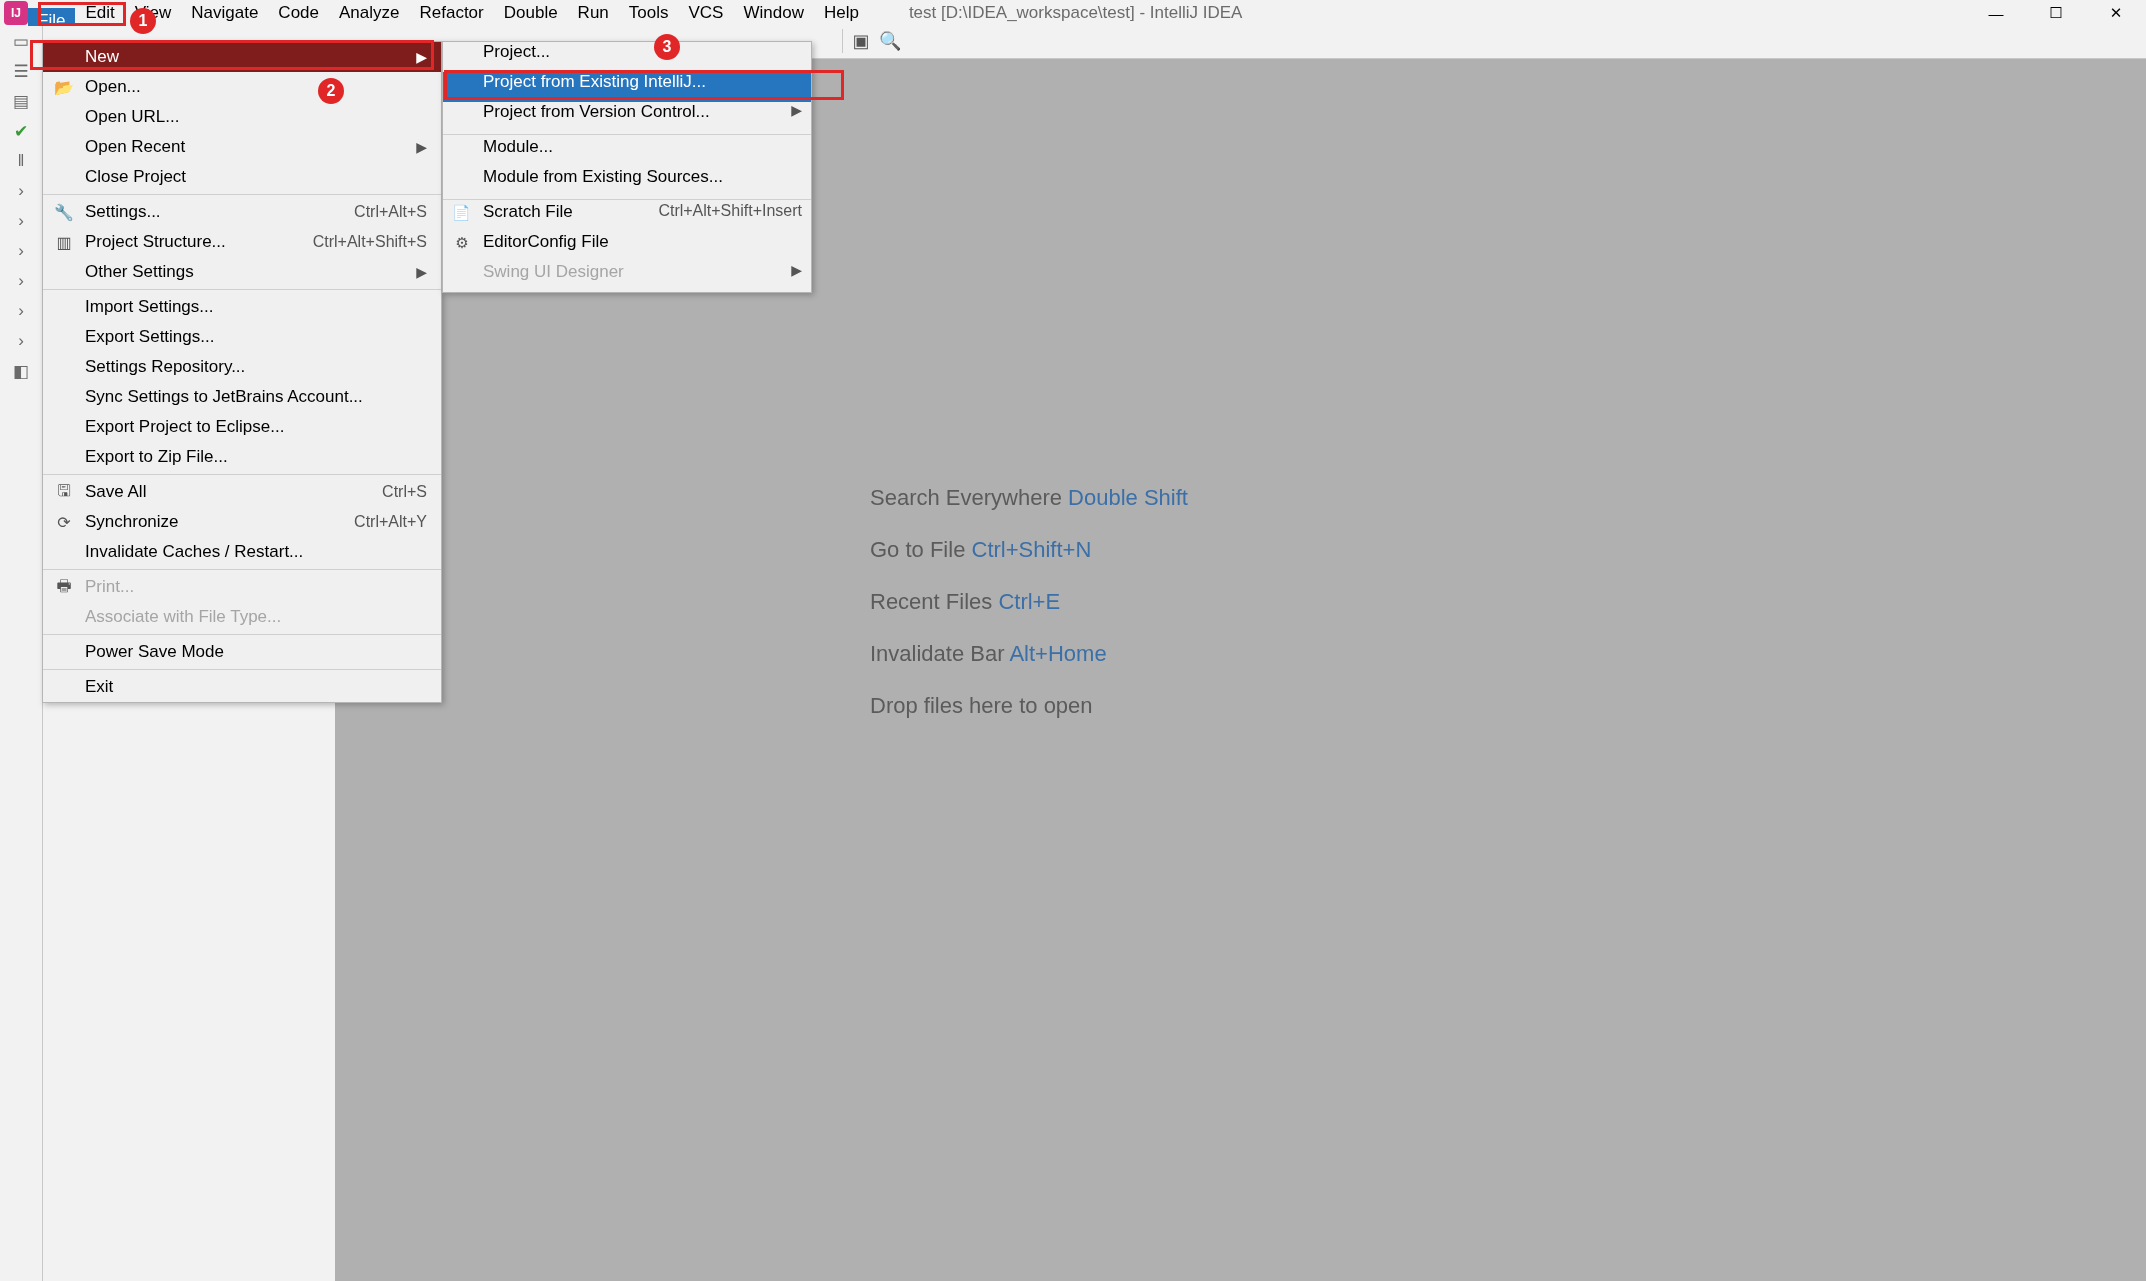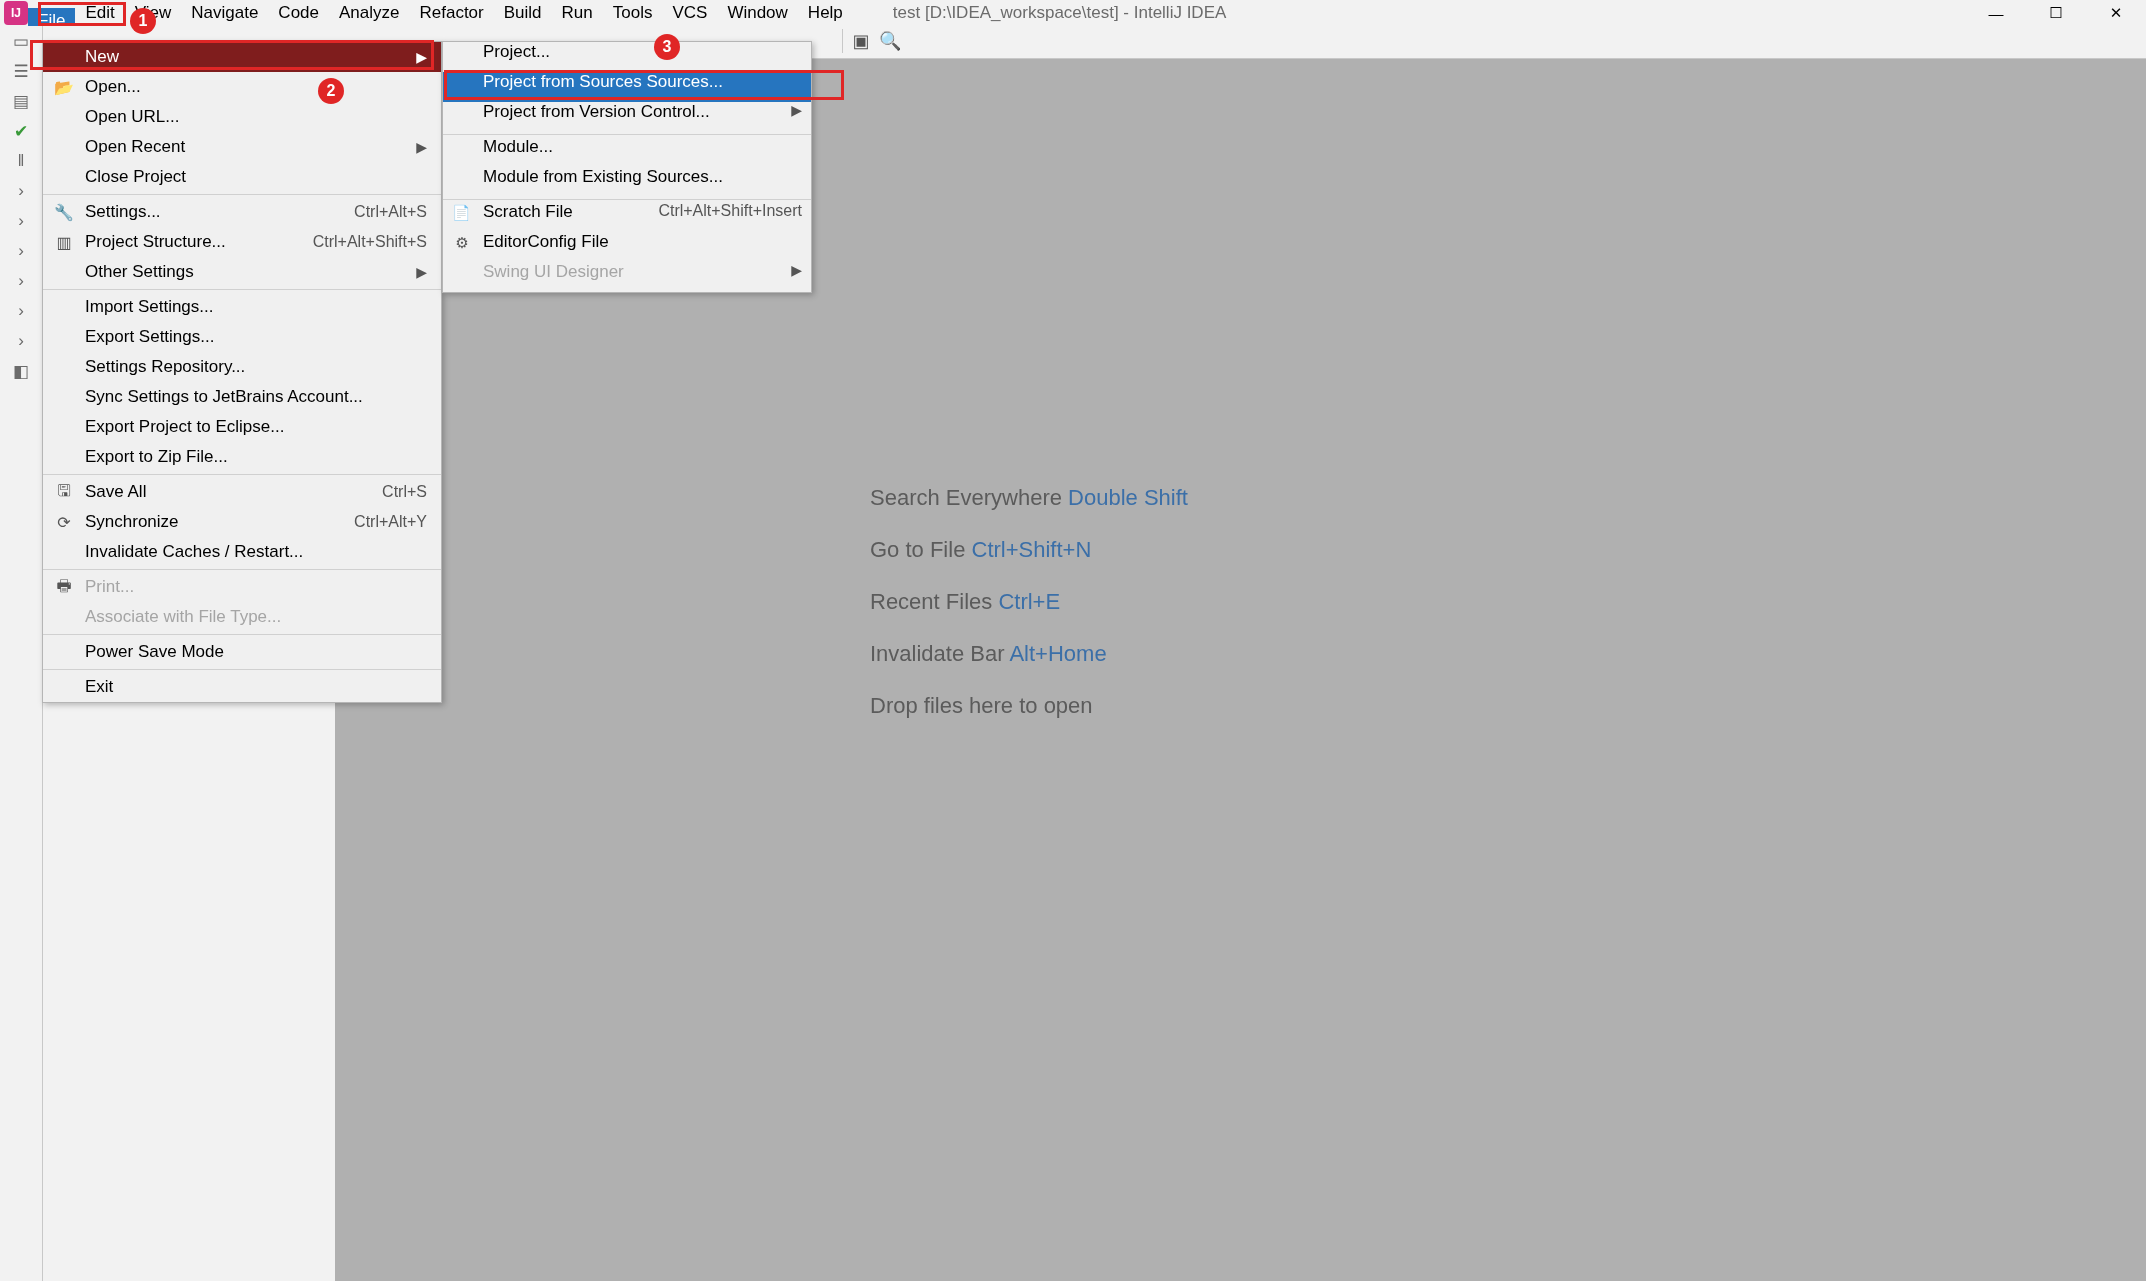--- a/index.html
+++ b/index.html
@@ -68,21 +68,21 @@
 <div class="titlebar">
   <div class="app-icon">IJ</div>
   <div class="menubar">
     <div class="mitem selected"><span>File</span></div>
     <div class="mitem"><span>Edit</span></div>
     <div class="mitem"><span>View</span></div>
     <div class="mitem"><span>Navigate</span></div>
     <div class="mitem"><span>Code</span></div>
     <div class="mitem"><span>Analyze</span></div>
     <div class="mitem"><span>Refactor</span></div>
-    <div class="mitem"><span>Build</span></div>
+    <div class="mitem"><span>Double</span></div>
     <div class="mitem"><span>Run</span></div>
     <div class="mitem"><span>Tools</span></div>
     <div class="mitem"><span>VCS</span></div>
     <div class="mitem"><span>Window</span></div>
     <div class="mitem"><span>Help</span></div>
   </div>
   <div class="title-text">test [D:\IDEA_workspace\test] - IntelliJ IDEA</div>
   <div class="win-controls">
     <div class="win-btn">—</div>
     <div class="win-btn">☐</div>
@@ -212,21 +212,21 @@
   <div class="row">
       <span>Exit</span>
     </div>
 </div>
 
 <div class="new-menu">
   <div class="row">
       <span>Project...</span>
     </div>
   <div class="row highlight">
-      <span>Project from Sources Sources...</span>
+      <span>Project from Existing IntelliJ...</span>
     </div>
   <div class="row">
     <span>Project from Version Control...</span>
       <span class="arrow">▶</span>
   </div>
   <div class="sep"></div>
   <div class="row">
       <span>Module...</span>
     </div>
   <div class="row">

